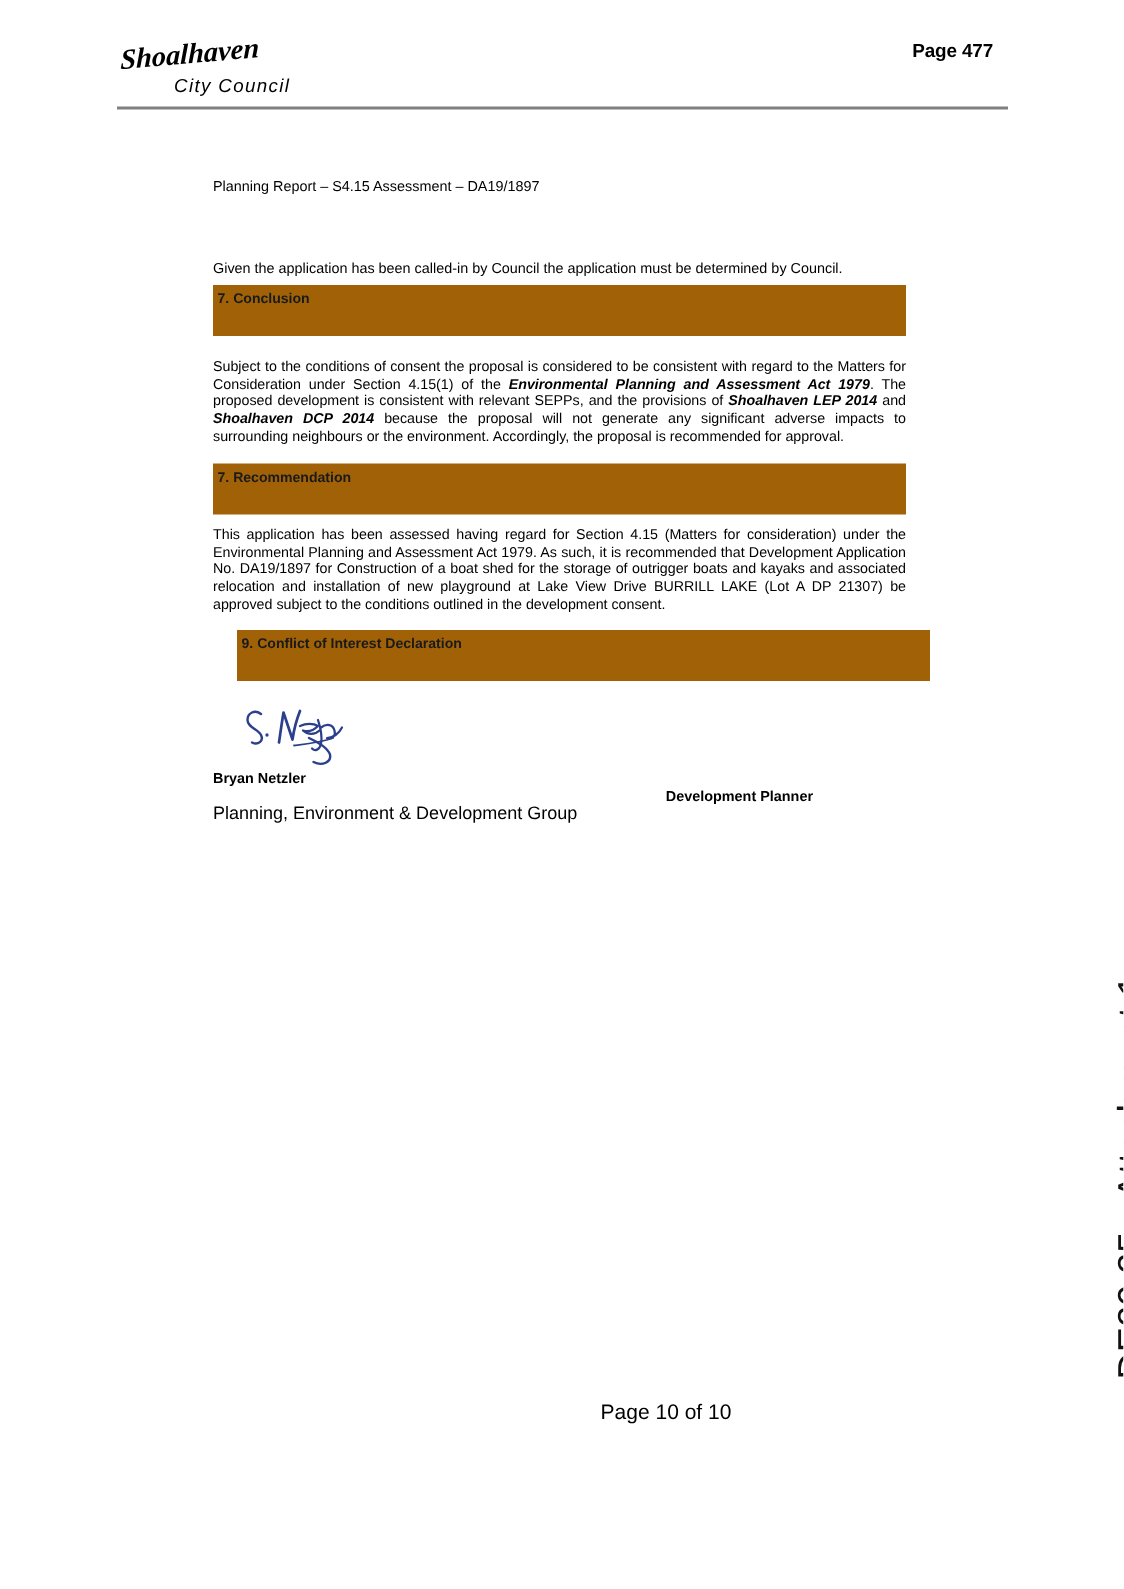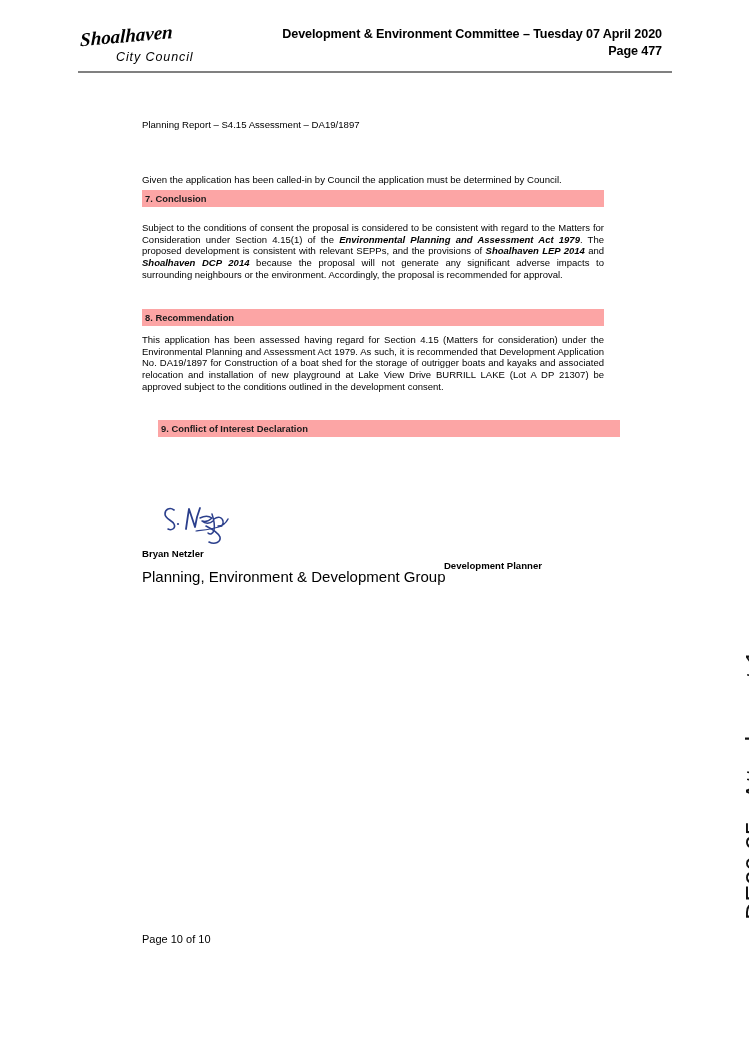--- a/index.html
+++ b/index.html
@@ -75,25 +75,25 @@
     font-size: 9.6px;
     line-height: 13px;
     margin: 0;
     position: absolute;
     top: 55px;
     left: 0;
     width: 462px;
   }
 
   .section-bar {
-    background: #fca5a5;
+    background: #a16207;
     font-size: 9.4px;
     font-weight: bold;
     color: #1a1a1a;
-    padding: 3px 4px 3px 3px;
+    padding: 3px 4px 20px 3px;
     line-height: 11px;
     box-sizing: border-box;
     width: 462px;
   }
 
   .body-para {
     font-size: 9.5px;
     line-height: 11.7px;
     text-align: justify;
     margin: 0;
@@ -115,21 +115,21 @@
 
   .blk-recommendation { position: absolute; top: 191px; left: 0; width: 462px; }
   .blk-recommendation .body-para { margin-top: 8px; }
 
   .blk-conflict { position: absolute; top: 302px; left: 16px; width: 462px; }
   .blk-conflict .body-para { margin-top: 11px; }
 
   
   .sig-block {
     position: absolute;
-    top: 386px;
+    top: 352px;
     left: 0;
     width: 400px;
   }
   .signature-img {
     width: 90px;
     height: 44px;
     margin-left: 18px;
     display: block;
   }
   .sig-name {
@@ -139,39 +139,39 @@
     margin: 0;
   }
   .sig-role {
     font-size: 9.6px;
     font-weight: bold;
     line-height: 11.5px;
     margin: 0;
     text-align: right;
   }
   .sig-group {
-    font-size: 15px;
+    font-size: 12px;
     line-height: 11.5px;
     margin: 0;
   }
   .sig-date {
     font-size: 9.3px;
     line-height: 11.5px;
     margin: 0;
     color: #9a9a9a;
   }
 
   
   .footer {
     position: absolute;
     left: 0;
     top: 815px;
     width: 604px;
-    text-align: left;
-    font-size: 11px;
+    text-align: center;
+    font-size: 14px;
     color: #000;
   }
 
   
   .side-tab {
     position: absolute;
     right: 8px;
     top: 380px;
     transform-origin: 100% 0;
     transform: rotate(-90deg) translate(-100%, 0);
@@ -193,40 +193,39 @@
       <svg width="140" height="42" viewBox="0 0 140 42">
         <g fill="#000000">
 
           <text x="4" y="18" font-family="'Liberation Serif', serif" font-size="19" font-weight="bold" font-style="italic" transform="rotate(-5 4 18) skewX(-6)">Shoalhaven</text>
         </g>
         <text x="38" y="33" font-family="'Liberation Sans', sans-serif" font-size="12.5" fill="#000000" letter-spacing="0.9" font-style="italic">City Council</text>
       </svg>
     </div>
 
     <div class="header-title">
-      <span>Development &amp; Environment Committee – Tuesday 07 April 2020</span>
       <span class="line2">Page 477</span>
     </div>
   </div>
 
   <div class="header-rule"></div>
 
   <div class="doc">
 
     <p class="report-line">Planning Report – S4.15 Assessment – DA19/1897</p>
 
     <p class="intro-para">Given the application has been called-in by Council the application must be determined by Council.</p>
 
     <div class="blk-conclusion">
       <div class="section-bar">7. Conclusion</div>
       <p class="body-para"><span>Subject to the conditions of consent the proposal is considered to be consistent with regard  to  the Matters  for  Consideration under Section 4.15(1) of the </span><span class="italic">Environmental Planning and Assessment Act 1979</span><span>. The proposed development is consistent with relevant SEPPs, and the provisions of </span><span class="italic">Shoalhaven LEP 2014</span><span> and </span><span class="italic">Shoalhaven DCP 2014</span><span> because the proposal will not generate any significant adverse impacts to surrounding neighbours or the environment. Accordingly, the proposal is recommended for approval.</span></p>
     </div>
 
     <div class="blk-recommendation">
-      <div class="section-bar">8. Recommendation</div>
+      <div class="section-bar">7. Recommendation</div>
       <p class="body-para">This application has been assessed having regard for Section 4.15 (Matters for consideration) under the Environmental Planning and Assessment Act 1979. As such, it is recommended that Development Application No. DA19/1897 for Construction of a boat shed for the storage of outrigger boats and kayaks and associated relocation and installation of new playground at Lake View Drive BURRILL LAKE (Lot A DP 21307) be approved subject to the conditions outlined in the development consent.</p>
     </div>
 
     <div class="blk-conflict">
       <div class="section-bar">9. Conflict of Interest Declaration</div>
     </div>
 
     <div class="sig-block">
       <svg class="signature-img" viewBox="0 0 90 44">
         <g fill="none" stroke="#2b3f8c" stroke-linecap="round" stroke-linejoin="round">

